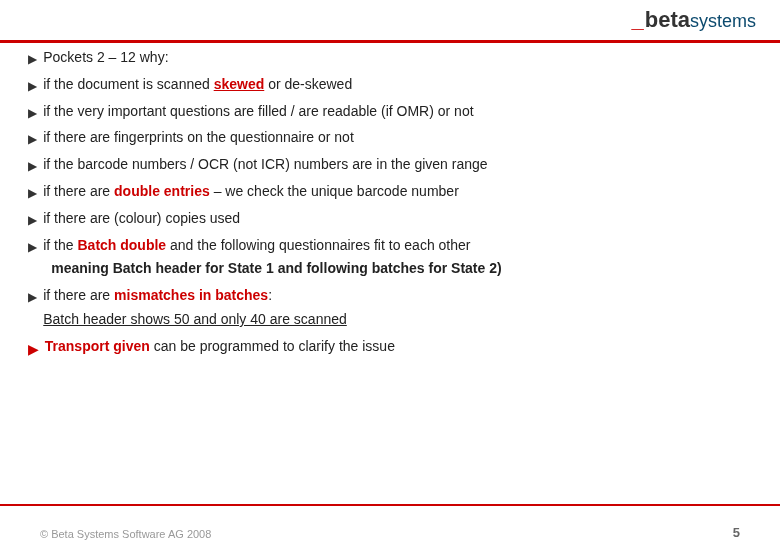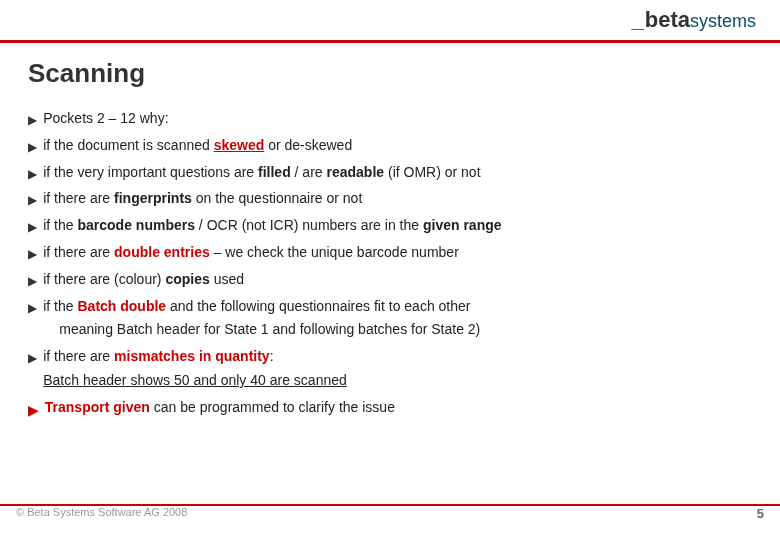--- a/index.html
+++ b/index.html
@@ -102,36 +102,36 @@
 
     .bullet-arrow.red {
       color: #cc0000;
       font-size: 14px;
     }
 
     .bullet-text {
       flex: 1;
     }
 
-    .bold { font-weight: bold; }
+    .bold { font-weight: normal; }
     .red-text { color: #cc0000; font-weight: bold; }
     .underline { text-decoration: underline; margin-top: 20px; }
 
     
     .footer {
       position: absolute;
       bottom: 0;
       left: 0;
       right: 0;
       height: 36px;
       border-top: 2px solid #cc0000;
       display: flex;
-      align-items: flex-start;
+      align-items: flex-end;
       justify-content: space-between;
-      padding: 0 16px;
+      padding: 0 40px;
     }
 
     .footer-copyright {
       font-size: 11px;
       color: #999;
     }
 
     .footer-page {
       font-size: 13px;
       color: #666;
@@ -144,21 +144,20 @@
 <div class="top-bar">
   <div class="logo">
     <span class="logo-underscore">_</span>
       <span class="logo-beta">beta</span>
       <span class="logo-systems">systems</span>
   </div>
 </div>
 <div class="accent-line-top"></div>
 
 <div class="main-content">
-  <h1 class="page-title">Scanning</h1>
 
   <ul class="bullet-list" id="bullet-list">
   <li>
         <span class="bullet-arrow">▶</span>
         <div class="bullet-text">Pockets 2 – 12   why:</div>
       </li>
       <li>
         <span class="bullet-arrow">▶</span>
         <div class="bullet-text">if the document is scanned <span class="red-text underline">skewed</span> or de-skewed</div>
       </li>
@@ -177,25 +176,25 @@
       <li>
         <span class="bullet-arrow">▶</span>
         <div class="bullet-text">if there are <span class="red-text bold">double entries</span> – we check the unique barcode number</div>
       </li>
       <li>
         <span class="bullet-arrow">▶</span>
         <div class="bullet-text">if there are (colour) <span class="bold">copies</span> used</div>
       </li>
       <li>
         <span class="bullet-arrow">▶</span>
-        <div class="bullet-text">if the <span class="red-text bold">Batch double</span> and the following questionnaires fit to each other<br><span style="margin-left: 16px;">meaning Batch header for State 1 and following batches for State 2)</span></div>
-      </li>
-      <li>
-        <span class="bullet-arrow">▶</span>
-        <div class="bullet-text">if there are <span class="red-text bold">mismatches in quantity</span>:<br><span style="margin-left: 0px; text-decoration: underline;">Batch header shows 50 and only 40 are scanned</span></div>
+        <div class="bullet-text">if the <span class="red-text bold">Batch double</span> and the following questionnaires fit to each other<br><span style="margin-left: 8px; font-weight: bold;">meaning Batch header for State 1 and following batches for State 2)</span></div>
+      </li>
+      <li>
+        <span class="bullet-arrow">▶</span>
+        <div class="bullet-text">if there are <span class="red-text bold">mismatches in batches</span>:<br><span style="margin-left: 0px; text-decoration: underline;">Batch header shows 50 and only 40 are scanned</span></div>
       </li>
       <li>
         <span class="bullet-arrow red">▶</span>
         <div class="bullet-text"><span class="red-text bold">Transport given</span> can be programmed to clarify the issue</div>
       </li>
     </ul>
 </div>
 
 <div class="footer">
   <span class="footer-copyright">© Beta Systems Software AG 2008</span>

